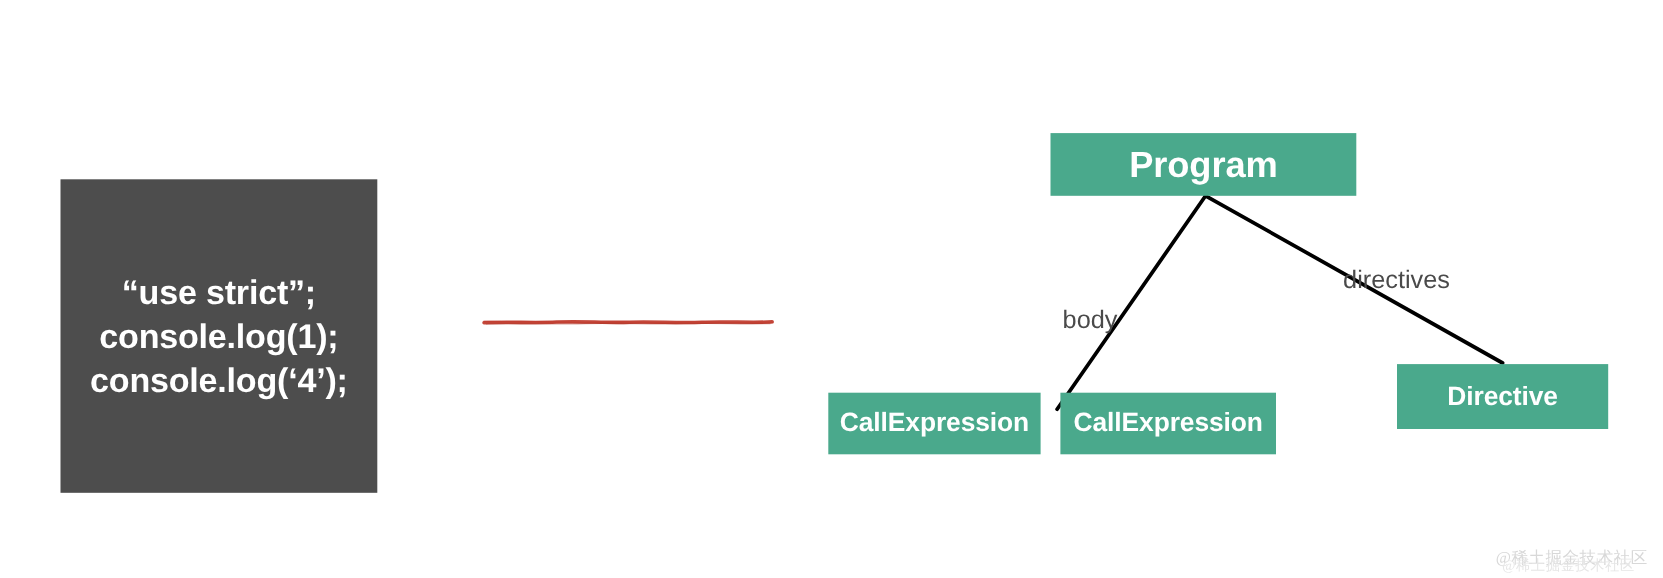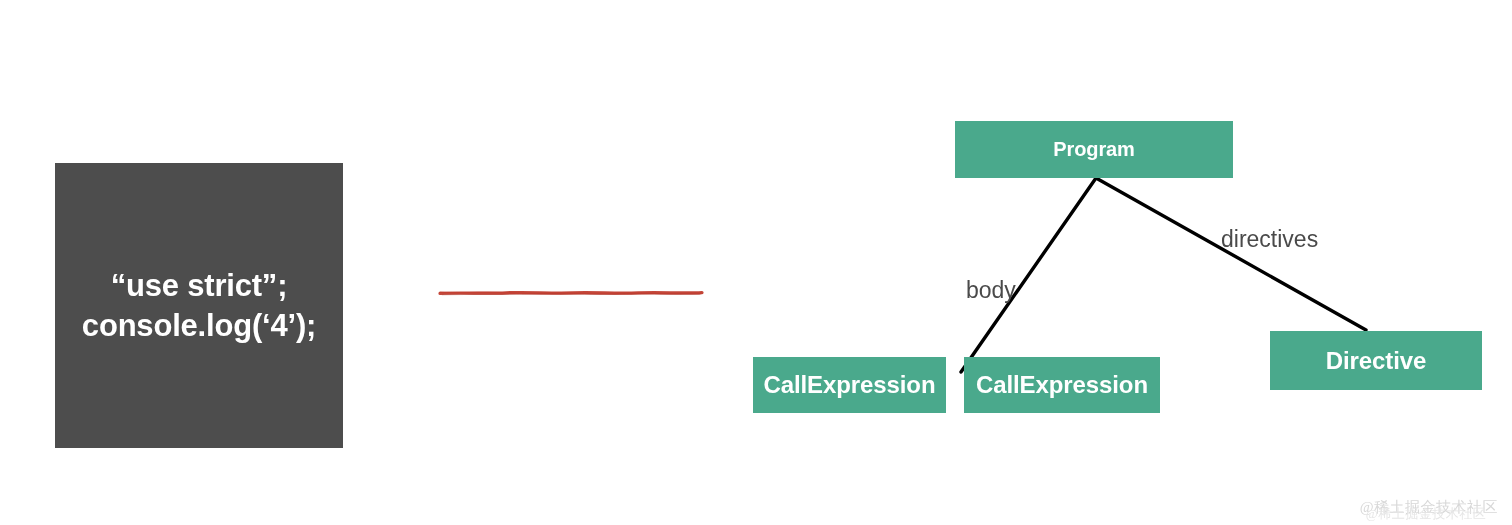--- a/index.html
+++ b/index.html
@@ -78,42 +78,42 @@
   }
   .node-label {
     color: #ffffff;
     font-size: 24px;
     font-weight: bold;
     white-space: nowrap;
   }
   #node-program {
     left: 955px;  top: 121px;  width: 278px; height: 57px;
   }
-  #node-program .node-label { font-size: 20px; }
+  #node-program .node-label { font-size: 33px; }
   #node-call-1 {
     left: 753px;  top: 357px;  width: 193px; height: 56px;
   }
   #node-call-2 {
     left: 964px;  top: 357px;  width: 196px; height: 56px;
   }
   #node-directive {
-    left: 1270px; top: 331px;  width: 212px; height: 59px;
+    left: 1270px; top: 331px;  width: 192px; height: 59px;
   }
 
   
   .edge-label {
     position: absolute;
     color: #4a4a4a;
     font-family: "Liberation Sans", sans-serif;
     font-size: 23px;
     font-weight: normal;
     white-space: nowrap;
   }
   #edge-label-body      { left: 966px;  top: 243px; margin-top: 34px; }
-  #edge-label-directives{ left: 1221px; top: 226px; }
+  #edge-label-directives{ left: 1221px; top: 241px; }
 
   
   .watermark {
     position: absolute;
     right: 14px;
     bottom: 8px;
     color: #d8d8d8;
     font-family: Liberation Serif, serif;
     font-size: 15px;
     letter-spacing: 0.5px;
@@ -127,20 +127,21 @@
     font-size: 13px;
   }
 </style>
 </head>
 <body>
 
 <div id="canvas">
 
   <div class="code-block">
     <div class="code-line">“use strict”;</div>
+    <div class="code-line">console.log(1);</div>
     <div class="code-line">console.log(‘4’);</div>
   </div>
 
   <div class="red-line-wrap">
     <svg width="280" height="34" viewBox="0 0 280 34" xmlns="http://www.w3.org/2000/svg">
       <path d="M8 18.4 C 30 17.2, 52 18.9, 74 17.8 S 118 18.7, 140 17.9 S 184 18.8, 206 17.9 S 250 18.6, 270 17.6" stroke="#c0392b" stroke-width="3.2" fill="none" stroke-linecap="round" opacity="0.92"></path>
       <path d="M8 17.2 C 34 18.4, 58 16.9, 84 18.1 S 126 17.0, 152 18.3 S 196 17.1, 222 18.2 S 256 17.4, 270 18.2" stroke="#c0392b" stroke-width="1.6" fill="none" stroke-linecap="round" opacity="0.55"></path>
       <path d="M10 19.6 C 40 19.1, 70 20.0, 100 19.2 S 160 20.1, 190 19.3 S 240 19.9, 268 19.2" stroke="#a83226" stroke-width="1.1" fill="none" stroke-linecap="round" opacity="0.45"></path>
     </svg>
   </div>

